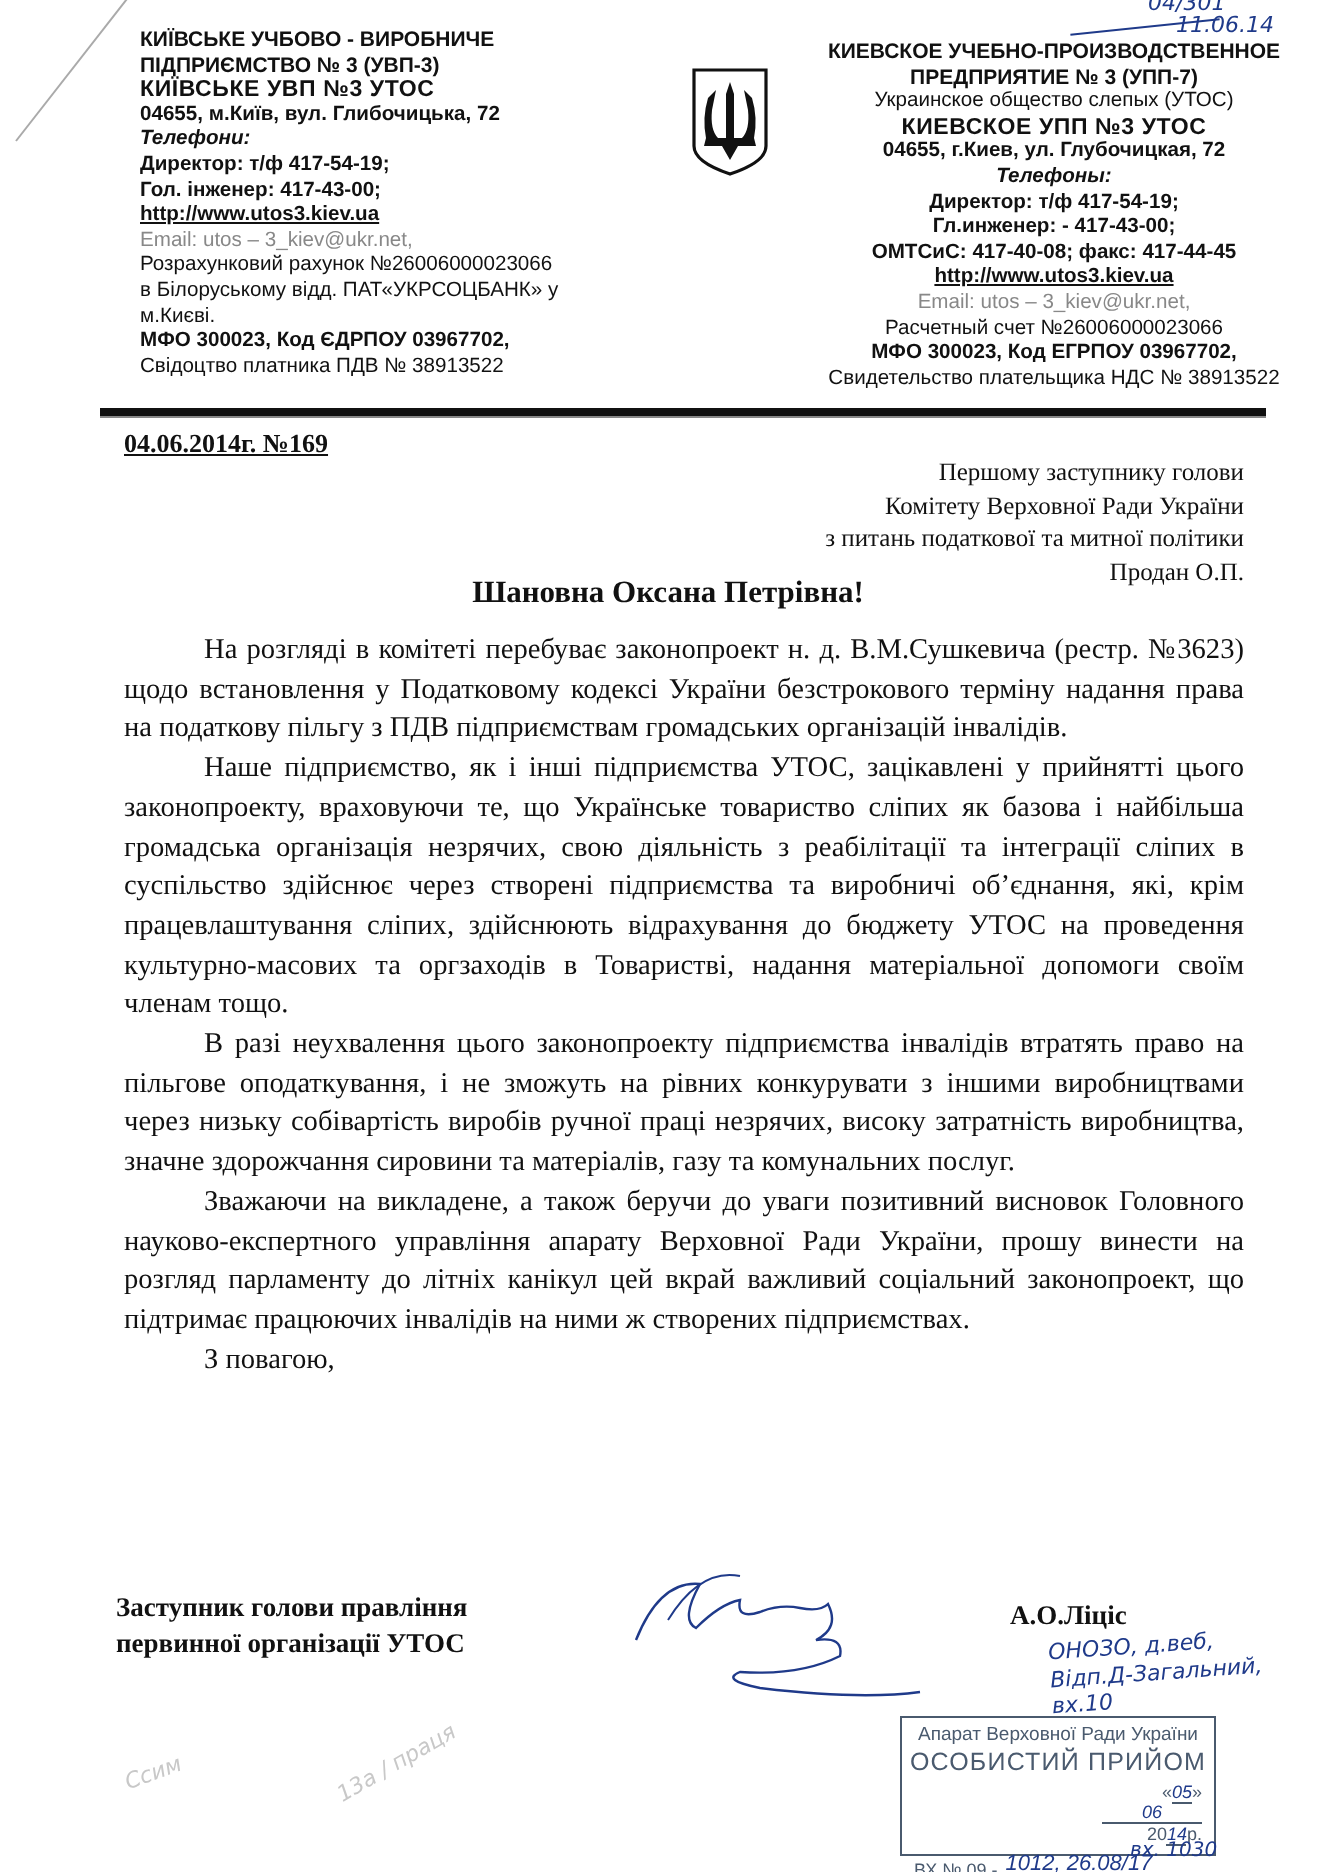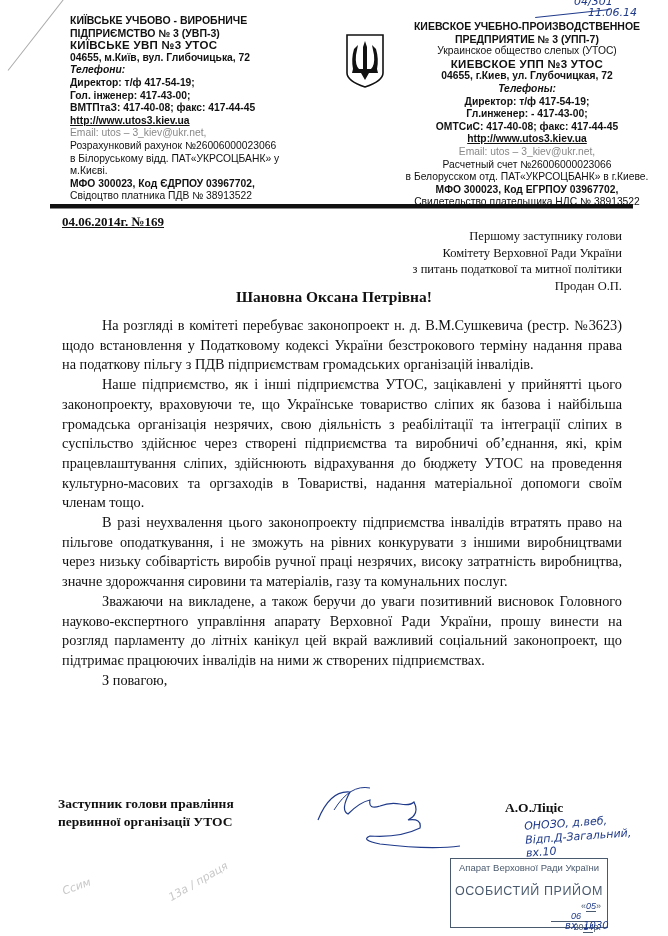--- a/index.html
+++ b/index.html
@@ -35,21 +35,21 @@
   .signature { position:absolute; left:310px; top:780px; width:160px; height:70px; }
 
   .note-hand { position:absolute; left:525px; top:816px; font-size:11px; line-height:13.5px; transform:rotate(-4deg); }
   .top-hand { position:absolute; left:560px; top:0px; font-size:11px; line-height:12px; }
   .top-hand .l1 { position:absolute; left:14px; top:-4px; }
   .top-hand .l2 { position:absolute; left:28px; top:7px; }
   .top-line { position:absolute; left:535px; top:13px; width:75px; height:1px; background:#1f3a8a; transform:rotate(-6deg); }
 
   .stamp { position:absolute; left:450px; top:858px; width:156px; height:68px; border:1.5px solid #4a5a6e; color:#4a5a6e; font-family:"Liberation Sans", sans-serif; }
   .stamp .s1 { font-size:9.5px; text-align:center; margin-top:3px; }
-  .stamp .s2 { font-size:12.5px; text-align:center; letter-spacing:0.6px; margin-top:11px; }
+  .stamp .s2 { font-size:12.5px; text-align:center; letter-spacing:0.6px; margin-top:1px; }
   .stamp .s3 { font-size:9px; margin:3px 6px 0; display:flex; justify-content:space-between; align-items:flex-end;flex-direction:column; }
   .stamp .s3 span.u { border-bottom:1px solid #4a5a6e; min-width:20px; text-align:center; color:#1f3a8a; font-style:italic; }
   .stamp .s4 { font-size:9px; margin:4px 6px 0; display:flex; align-items:center; }
   .stamp .s4 .u { flex:1; border-bottom:5px solid #3b82f6; margin-left:4px; color:#1f3a8a; font-style:italic; font-size:11px; }
   .stamp-after { position:absolute; left:565px; top:920px; font-size:10px; }
 
   .pencil { position:absolute; left:62px; top:880px; font-size:11px; color:#c8c8c8; font-style:italic; font-family:"DejaVu Sans", sans-serif; transform:rotate(-20deg); }
   .pencil2 { position:absolute; left:165px; top:875px; font-size:11px; color:#c8c8c8; font-style:italic; font-family:"DejaVu Sans", sans-serif; transform:rotate(-30deg); }
   .stroke { position:absolute; left:8px; top:70px; width:170px; height:1px; background:#aaa; transform:rotate(-52deg); transform-origin:left center; }
 </style>
@@ -59,21 +59,20 @@
 <div class="stroke"></div>
 
 <div class="lh-left sans">
   <div class="caps">КИЇВСЬКЕ УЧБОВО - ВИРОБНИЧЕ</div>
   <div class="caps">ПІДПРИЄМСТВО № 3 (УВП-3)</div>
   <div class="big">КИЇВСЬКЕ УВП №3 УТОС</div>
   <div class="b">04655, м.Київ, вул. Глибочицька, 72</div>
   <div class="it">Телефони:</div>
   <div class="b">Директор: т/ф 417-54-19;</div>
   <div class="b">Гол. інженер: 417-43-00;</div>
-  <div class="b">ВМТПтаЗ: 417-40-08; факс: 417-44-45</div>
   <div class="link">http://www.utos3.kiev.ua</div>
   <div class="email">Email: utos – 3_kiev@ukr.net,</div>
   <div>Розрахунковий рахунок №26006000023066</div>
   <div>в Білоруському відд. ПАТ«УКРСОЦБАНК» у м.Києві.</div>
   <div class="b">МФО 300023, Код ЄДРПОУ 03967702,</div>
   <div>Свідоцтво платника ПДВ № 38913522</div>
 </div>
 
 <svg class="emblem" viewBox="0 0 40 56">
   <path d="M2 2 H38 V40 Q38 48 20 54 Q2 48 2 40 Z" fill="#fff" stroke="#111" stroke-width="1.6"></path>
@@ -86,21 +85,20 @@
   <div>Украинское общество слепых (УТОС)</div>
   <div class="big">КИЕВСКОЕ УПП №3 УТОС</div>
   <div class="b">04655, г.Киев, ул. Глубочицкая, 72</div>
   <div class="it">Телефоны:</div>
   <div class="b">Директор: т/ф 417-54-19;</div>
   <div class="b">Гл.инженер: - 417-43-00;</div>
   <div class="b">ОМТСиС: 417-40-08; факс: 417-44-45</div>
   <div class="link">http://www.utos3.kiev.ua</div>
   <div class="email">Email: utos – 3_kiev@ukr.net,</div>
   <div>Расчетный счет №26006000023066</div>
-  <div>в Белорусском отд. ПАТ«УКРСОЦБАНК» в г.Киеве.</div>
   <div class="b">МФО 300023, Код ЕГРПОУ 03967702,</div>
   <div>Свидетельство плательщика НДС № 38913522</div>
 </div>
 
 <div class="top-hand hand">
   <span class="l1">04/301</span>
   <span class="l2">11.06.14</span>
 </div>
 <div class="top-line"></div>
 

